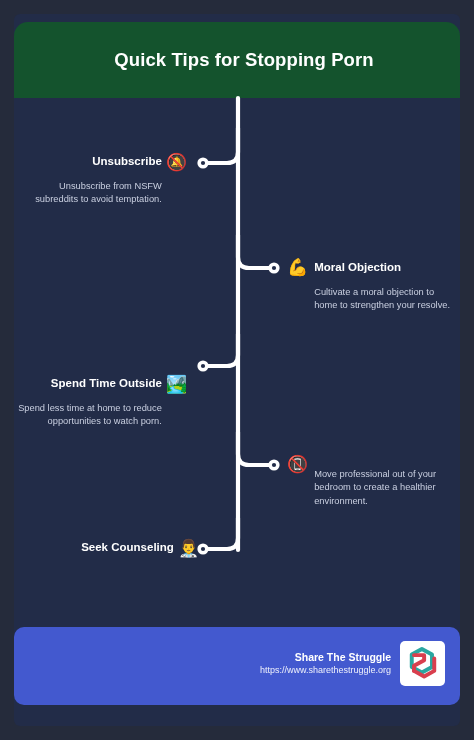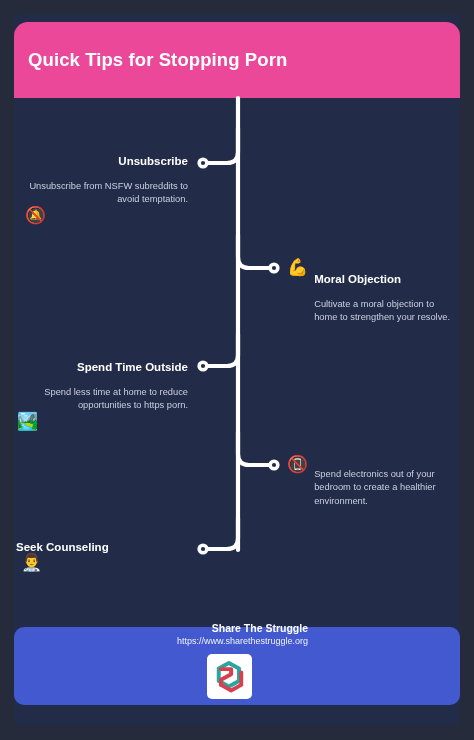--- a/index.html
+++ b/index.html
@@ -33,25 +33,25 @@
     border-radius: 6px;
   }
 
   
   .header {
     position: absolute;
     left: 14px;
     top: 22px;
     width: 446px;
     height: 76px;
-    background: #ec4899;
+    background: #14532d;
     border-radius: 14px 14px 0 0;
     display: flex;
     align-items: center;
-    justify-content: flex-start;
+    justify-content: center;
   }
   .header-title {
     color: #ffffff;
     font-size: 18.5px;
     font-weight: bold;
     letter-spacing: 0.1px;
     text-align: center;
     padding-left: 14px;
   }
 
@@ -65,21 +65,21 @@
     pointer-events: none;
   }
 
   
   .tip {
     position: absolute;
     display: flex;
     align-items: flex-start;
   }
   .tip-left {
-    flex-direction: column;
+    flex-direction: row;
     text-align: right;
     justify-content: flex-end;
   }
   .tip-right {
     flex-direction: row;
     text-align: left;
     justify-content: flex-start;
   }
   .tip-text {
     display: block;
@@ -99,37 +99,36 @@
     display: block;
     margin-top: 12px;
   }
   .tip-emoji {
     font-size: 17px;
     line-height: 17px;
     flex: 0 0 auto;
   }
   .tip-left .tip-emoji { margin-left: 5px; }
   .tip-right .tip-emoji { margin-right: 6px; }
-  .tip-right .tip-title { margin-top: 13px; }
+  .tip-right .tip-title { margin-top: 1px; }
 
   
   .footer {
     position: absolute;
     left: 14px;
     top: 627px;
     width: 446px;
     height: 78px;
     background: #4359cf;
     border-radius: 10px;
     display: flex;
     align-items: center;
     justify-content: flex-end;
     padding-right: 15px;
     box-sizing: border-box;
-    flex-direction: column;
   }
   .footer-text {
     text-align: right;
     margin-right: 9px;
     margin-bottom: 6px;
   }
   .footer-brand {
     color: #ffffff;
     font-size: 10.5px;
     font-weight: bold;
@@ -205,36 +204,36 @@
   </div>
 
   <div class="tip tip-right" style="left:287px; top:259px; width:172px;">
     <span class="tip-emoji">💪</span>
     <span class="tip-text">
       <span class="tip-title">Moral Objection</span>
       <span class="tip-body">Cultivate a moral objection to home to strengthen your resolve.</span>
     </span>
   </div>
 
-  <div class="tip tip-left" style="left:12px; top:360px; width:176px;">
+  <div class="tip tip-left" style="left:12px; top:376px; width:176px;">
     <span class="tip-text">
       <span class="tip-title">Spend Time Outside</span>
-      <span class="tip-body">Spend less time at home to reduce opportunities to https porn.</span>
+      <span class="tip-body">Spend less time at home to reduce opportunities to watch porn.</span>
     </span>
     <span class="tip-emoji">🏞️</span>
   </div>
 
   <div class="tip tip-right" style="left:287px; top:456px; width:172px;">
     <span class="tip-emoji">📵</span>
     <span class="tip-text">
-      <span class="tip-body">Spend electronics out of your bedroom to create a healthier environment.</span>
-    </span>
-  </div>
-
-  <div class="tip tip-left" style="left:16px; top:540px; width:168px;text-align:center;">
+      <span class="tip-body">Move professional out of your bedroom to create a healthier environment.</span>
+    </span>
+  </div>
+
+  <div class="tip tip-left" style="left:32px; top:540px; width:168px;text-align:center;">
     <span class="tip-text">
       <span class="tip-title">Seek Counseling</span>
     </span>
     <span class="tip-emoji">👨‍⚕️</span>
   </div>
 
   <div class="footer">
     <span class="footer-text">
       <span class="footer-brand">Share The Struggle</span>
       <span class="footer-url">https://www.sharethestruggle.org</span>

